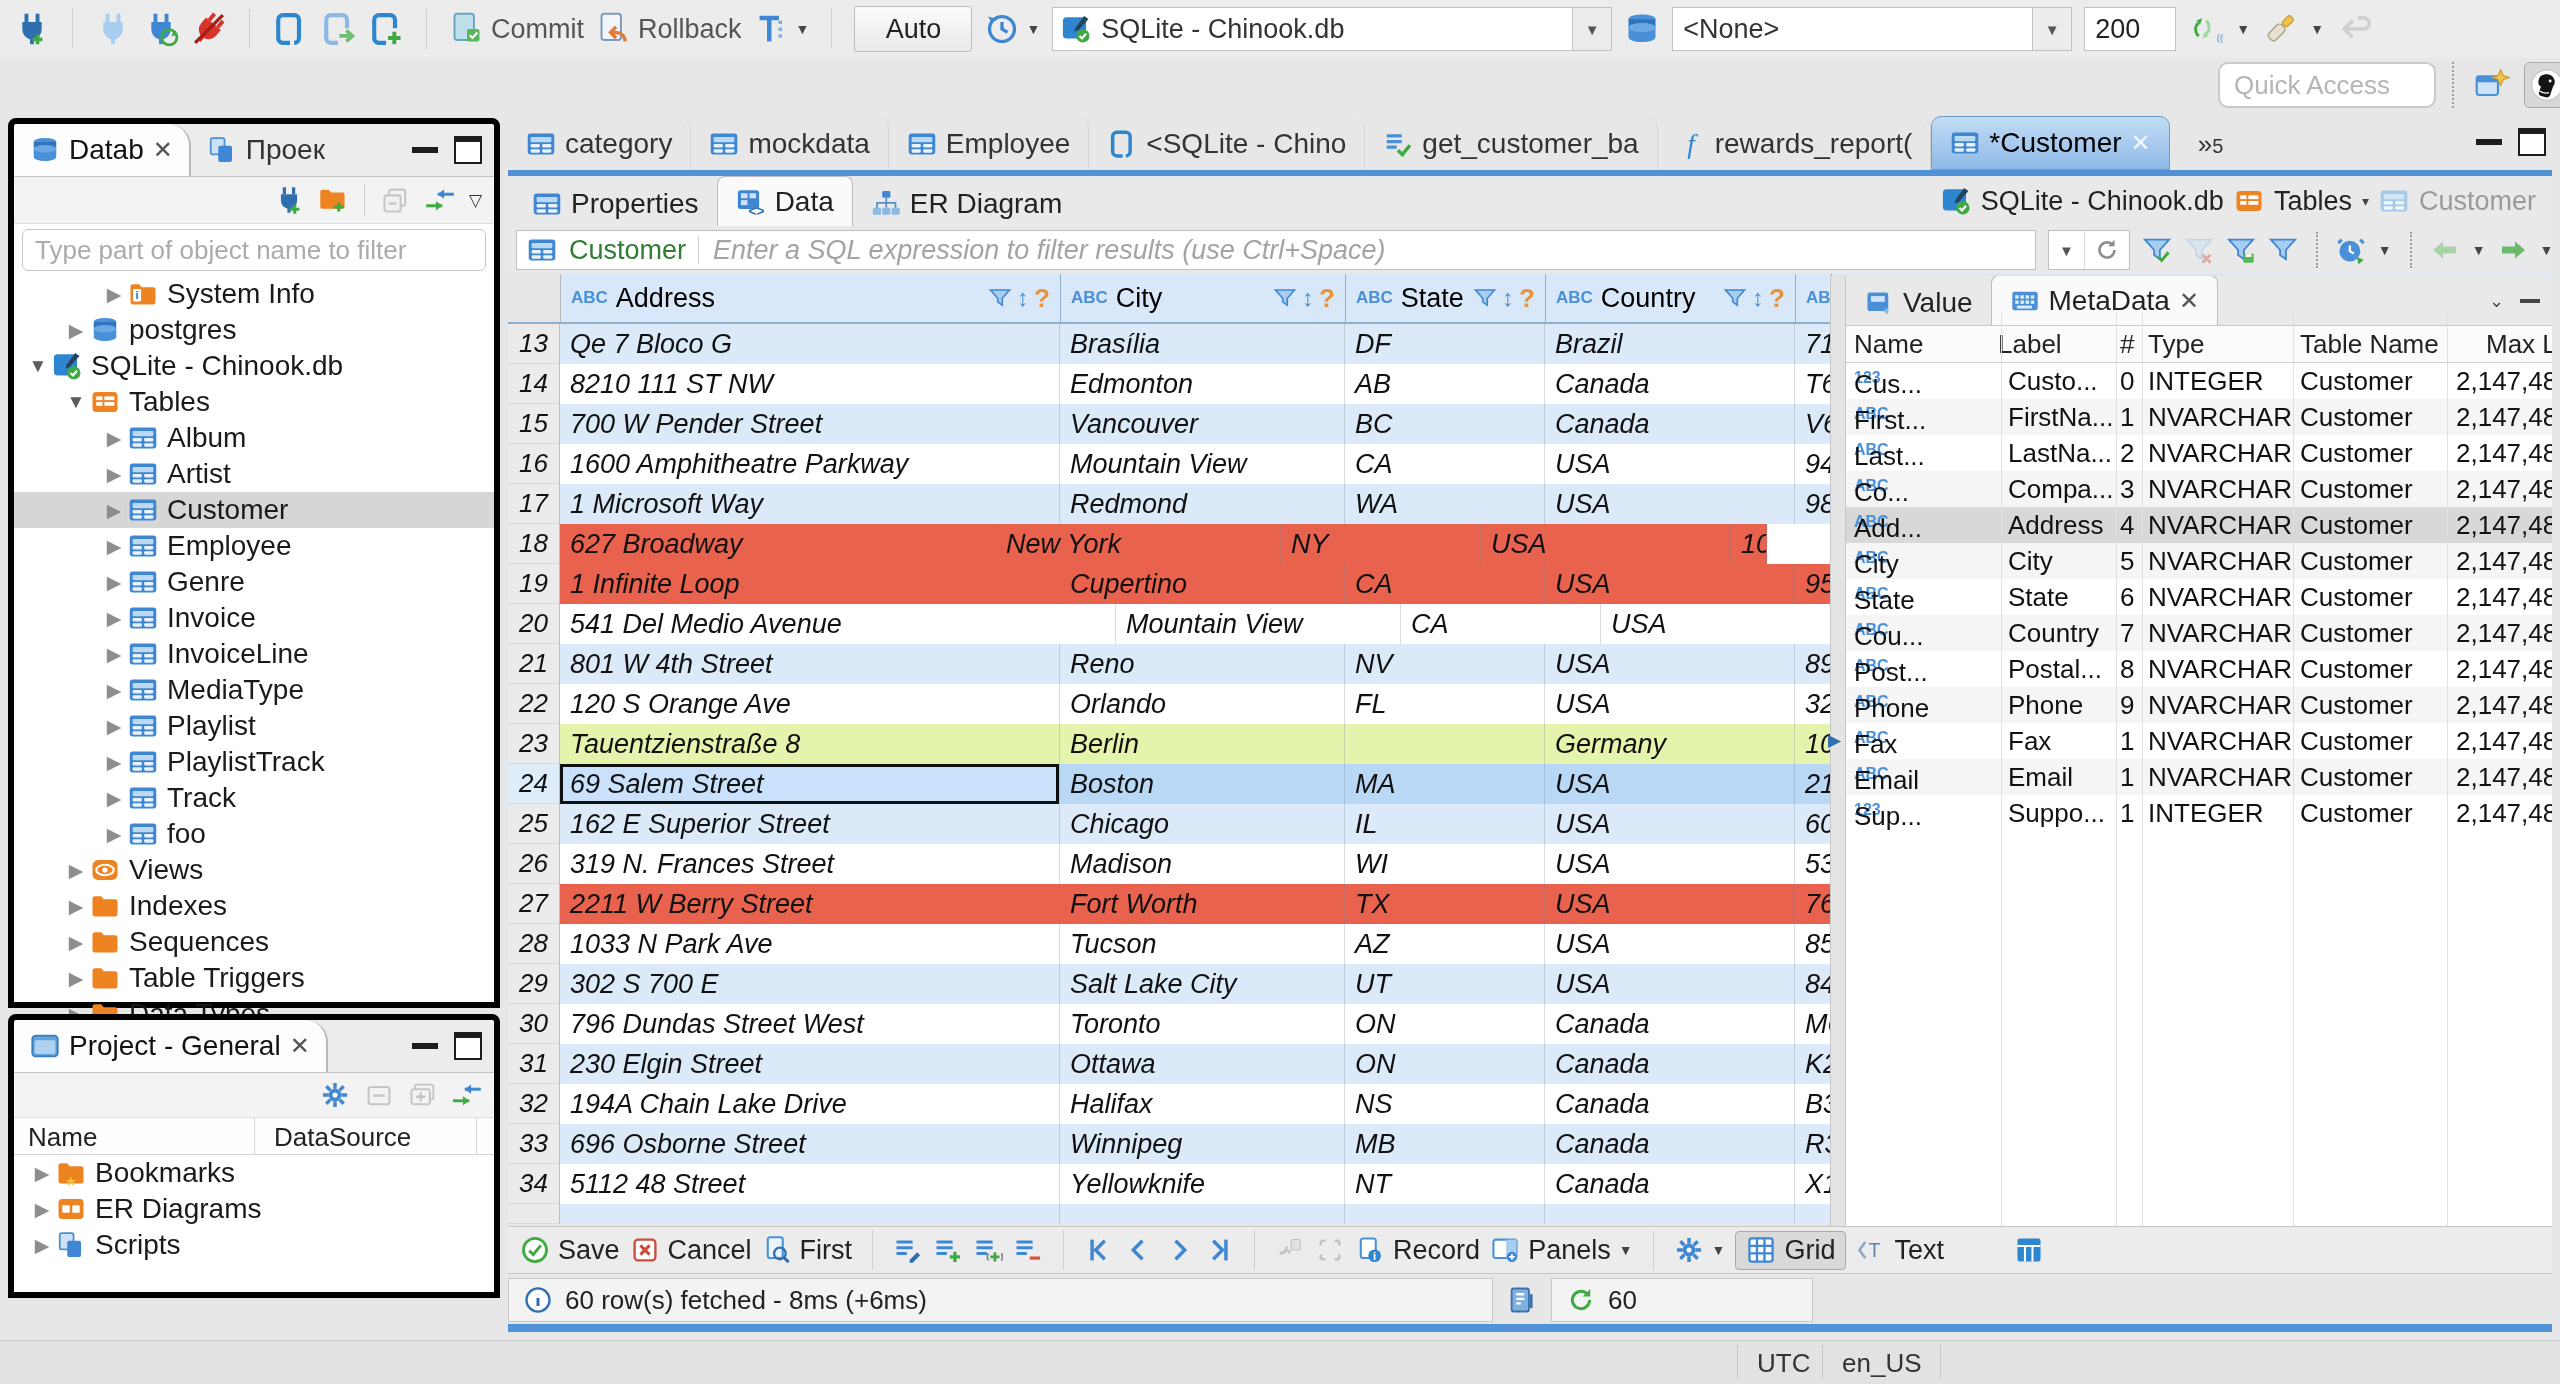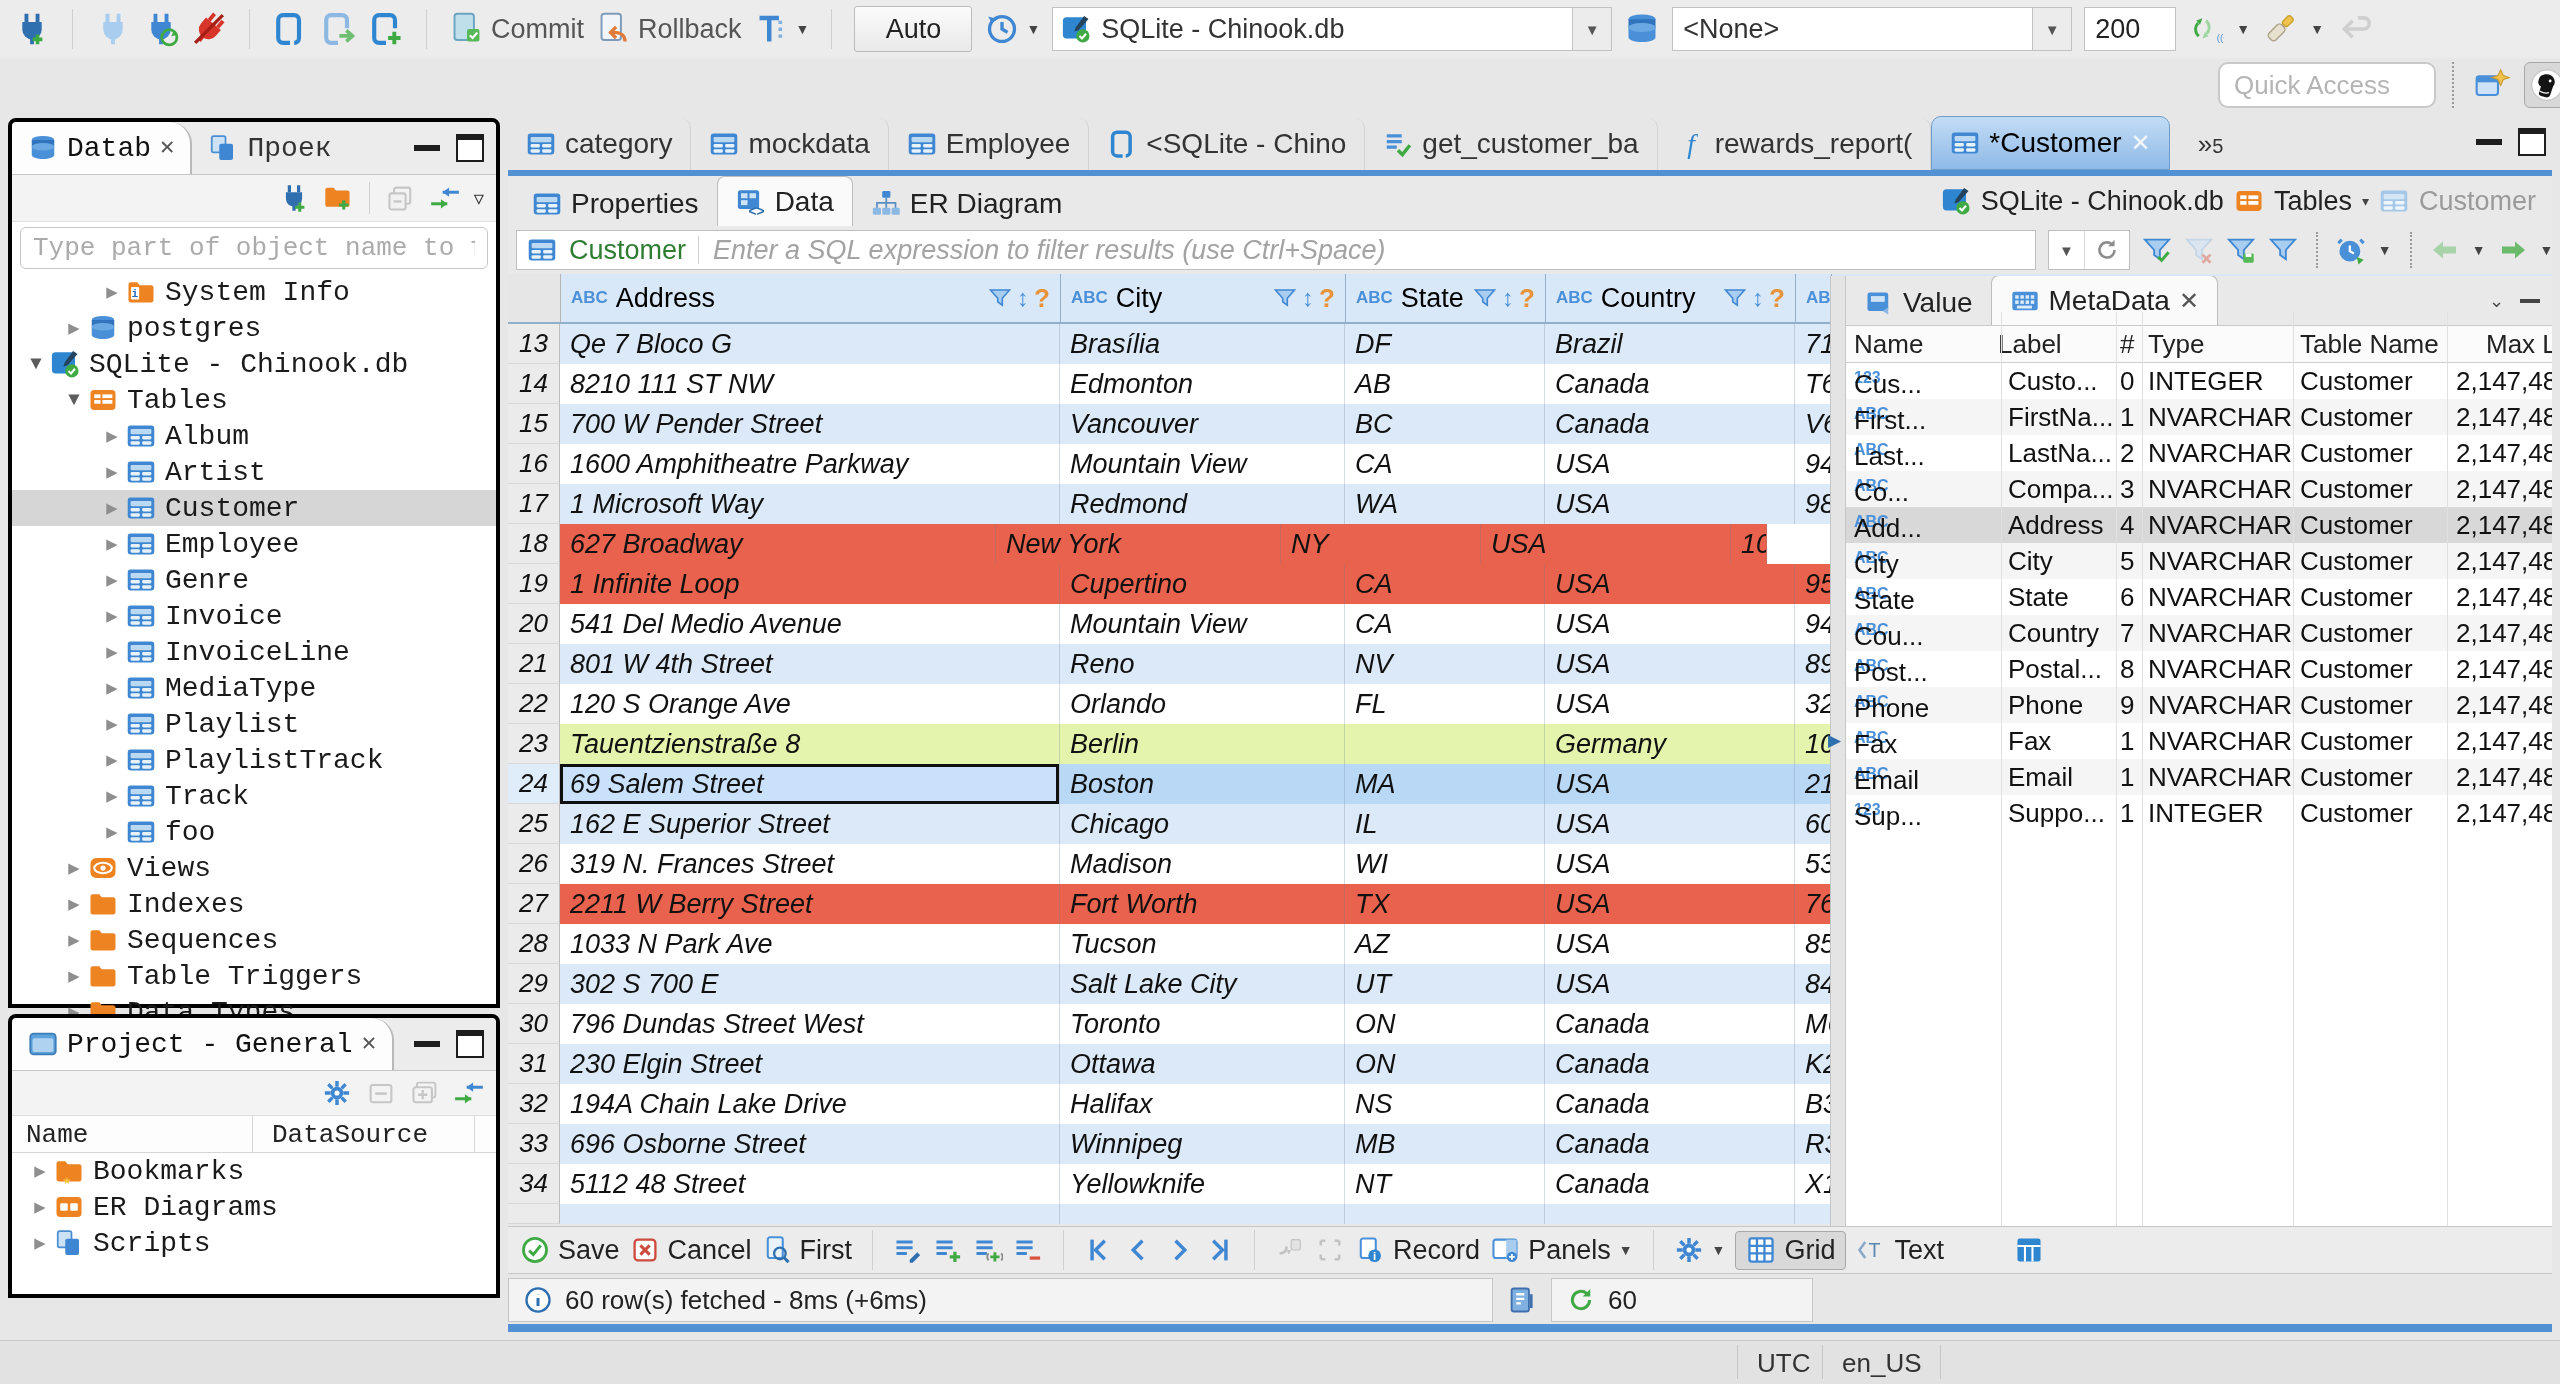--- a/index.html
+++ b/index.html
@@ -25,21 +25,21 @@
   .caret{font-size:14px;color:#444;}
   
   .qarow{position:absolute;left:2218px;top:62px;display:flex;align-items:center;gap:10px;}
   .qa{width:218px;height:46px;border:2px solid #c9c9c9;border-radius:10px;background:#fff;
       font-size:26px;color:#9f9f9f;padding:0 14px;box-sizing:border-box;font-family:inherit;}
   .qa::placeholder{color:#b5b5b5;}
   .dotsepv{height:46px;border-left:2px dotted #9a9a9a;margin:0 6px;}
   .persp{width:44px;height:44px;display:flex;align-items:center;justify-content:center;}
   .persp.active{background:#d8d8d8;border:1.5px solid #a8a8a8;border-radius:6px;}
   
-  .panel{position:absolute;background:#fff;border:4px solid #000000;border-radius:8px 8px 0 0;box-sizing:border-box;font-family:Liberation Mono, monospace;}
+  .panel{position:absolute;background:#fff;border:6px solid #000000;border-radius:8px 8px 0 0;box-sizing:border-box;}
   .phead{height:52px;background:#ececec;display:flex;align-items:stretch;border-radius:6px 6px 0 0;border-bottom:1px solid #c6c6c6;}
   .vtab{display:flex;align-items:center;gap:9px;padding:0 16px;font-size:28px;color:#333;}
   .vtab.active{background:#fdfdfd;border-right:2px solid #b9b9b9;border-radius:6px 22px 0 0;color:#111;}
   .winbtns{margin-left:auto;display:flex;align-items:center;gap:16px;padding-right:12px;}
   .wmin{width:26px;height:6px;background:#1d1d1d;}
   .wmax{width:24px;height:20px;border:2.5px solid #1d1d1d;border-top-width:6px;background:#fff;}
   .xchar{font-size:24px;color:#555;line-height:1;}
   .ptool{height:46px;background:#f3f3f3;border-bottom:1px solid #dedede;display:flex;align-items:center;
          justify-content:flex-end;gap:14px;padding-right:12px;}
   .navfilter{margin:5px 8px;width:calc(100% - 16px);height:42px;border:1.5px solid #c6c6c6;border-radius:6px;
@@ -1085,21 +1085,21 @@
           <div class="grow r-red">
             <div class="rn">19</div>
             <div class="gc" style="width: 500px;">1 Infinite Loop</div>
             <div class="gc" style="width: 285px;">Cupertino</div>
             <div class="gc" style="width: 200px;">CA</div>
             <div class="gc" style="width: 250px;">USA</div>
             <div class="gc" style="width: 36px;">95</div>
           </div>
           <div class="grow r-white">
             <div class="rn">20</div>
-            <div class="gc" style="width: 500px; text-align: center;">541 Del Medio Avenue</div>
+            <div class="gc" style="width: 556px; text-align: center;">541 Del Medio Avenue</div>
             <div class="gc" style="width: 285px;">Mountain View</div>
             <div class="gc" style="width: 200px;">CA</div>
             <div class="gc" style="width: 250px;">USA</div>
             <div class="gc" style="width: 36px;">94</div>
           </div>
           <div class="grow r-blue">
             <div class="rn">21</div>
             <div class="gc" style="width: 500px;">801 W 4th Street</div>
             <div class="gc" style="width: 285px;">Reno</div>
             <div class="gc" style="width: 200px;">NV</div>

